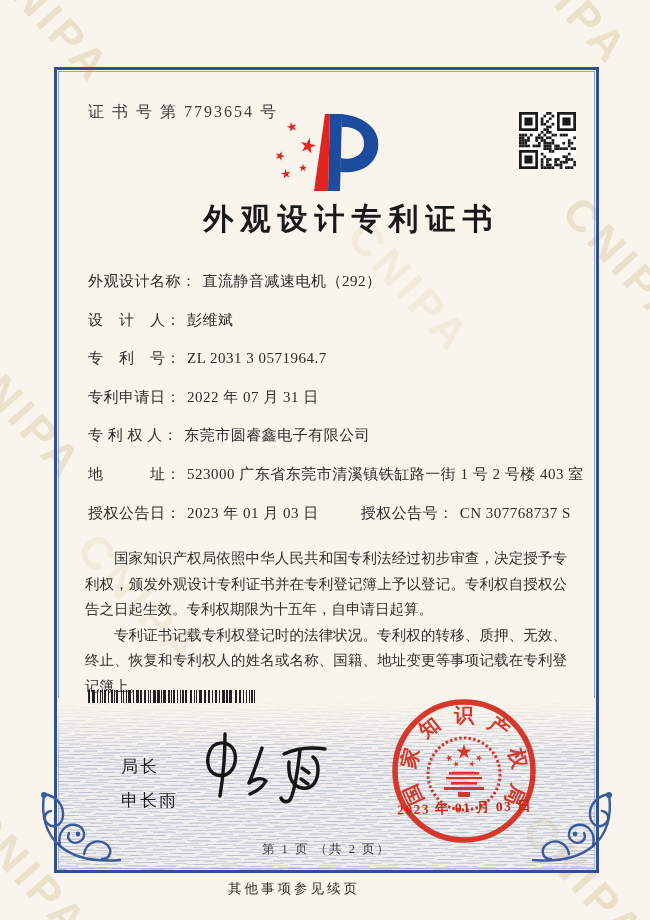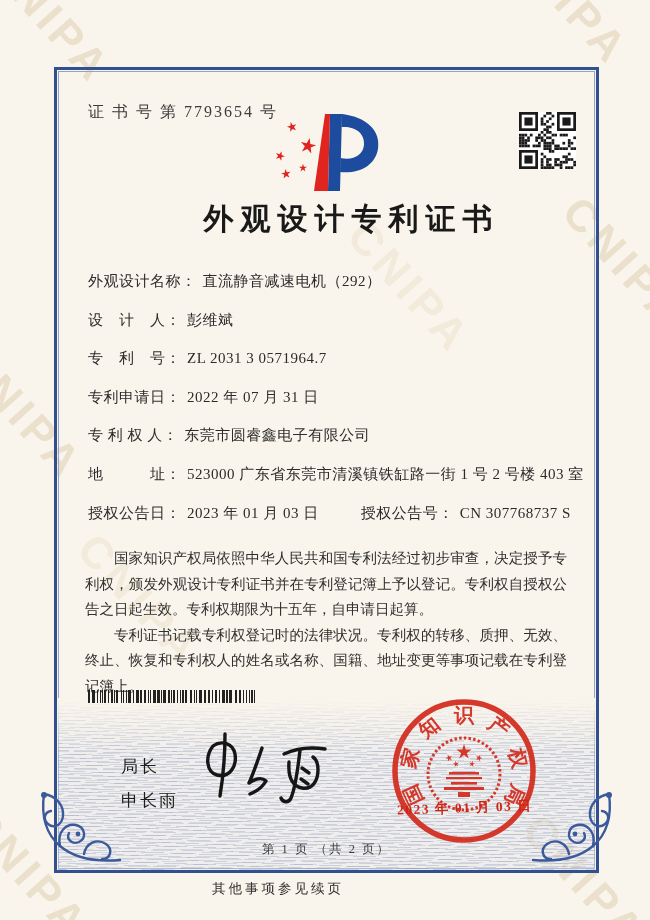--- a/index.html
+++ b/index.html
@@ -49,21 +49,21 @@
       font-size:17px;color:#1d1d1d;line-height:2.0;letter-spacing:2px;margin-left:32px;}
   .signature{position:absolute;left:192px;top:728px;width:156px;height:88px;z-index:3;}
 
   .seal{position:absolute;left:389px;top:696px;width:150px;height:150px;z-index:2;}
   .seal-date{position:absolute;left:397px;top:799px;width:150px;z-index:3;
       font-size:13.5px;font-weight:bold;color:#ce2416;letter-spacing:1.5px;
       transform:rotate(-2deg);white-space:nowrap;}
 
   .page-no{position:absolute;left:54px;top:841px;width:545px;text-align:center;
       font-size:12.5px;color:#3c3c3c;letter-spacing:2px;z-index:3;}
-  .cont-note{position:absolute;left:0;top:880px;width:556px;text-align:center;
+  .cont-note{position:absolute;left:16px;top:880px;width:556px;text-align:center;
       font-size:13.5px;color:#2f2f2f;letter-spacing:3px;}
 
   .flourish{position:absolute;width:92px;height:88px;z-index:4;}
   .flourish.fl-left{left:34px;top:790px;}
   .flourish.fl-right{left:527px;top:790px;transform:scaleX(-1);}
 </style>
 </head>
 <body>
 
 <div class="page">

